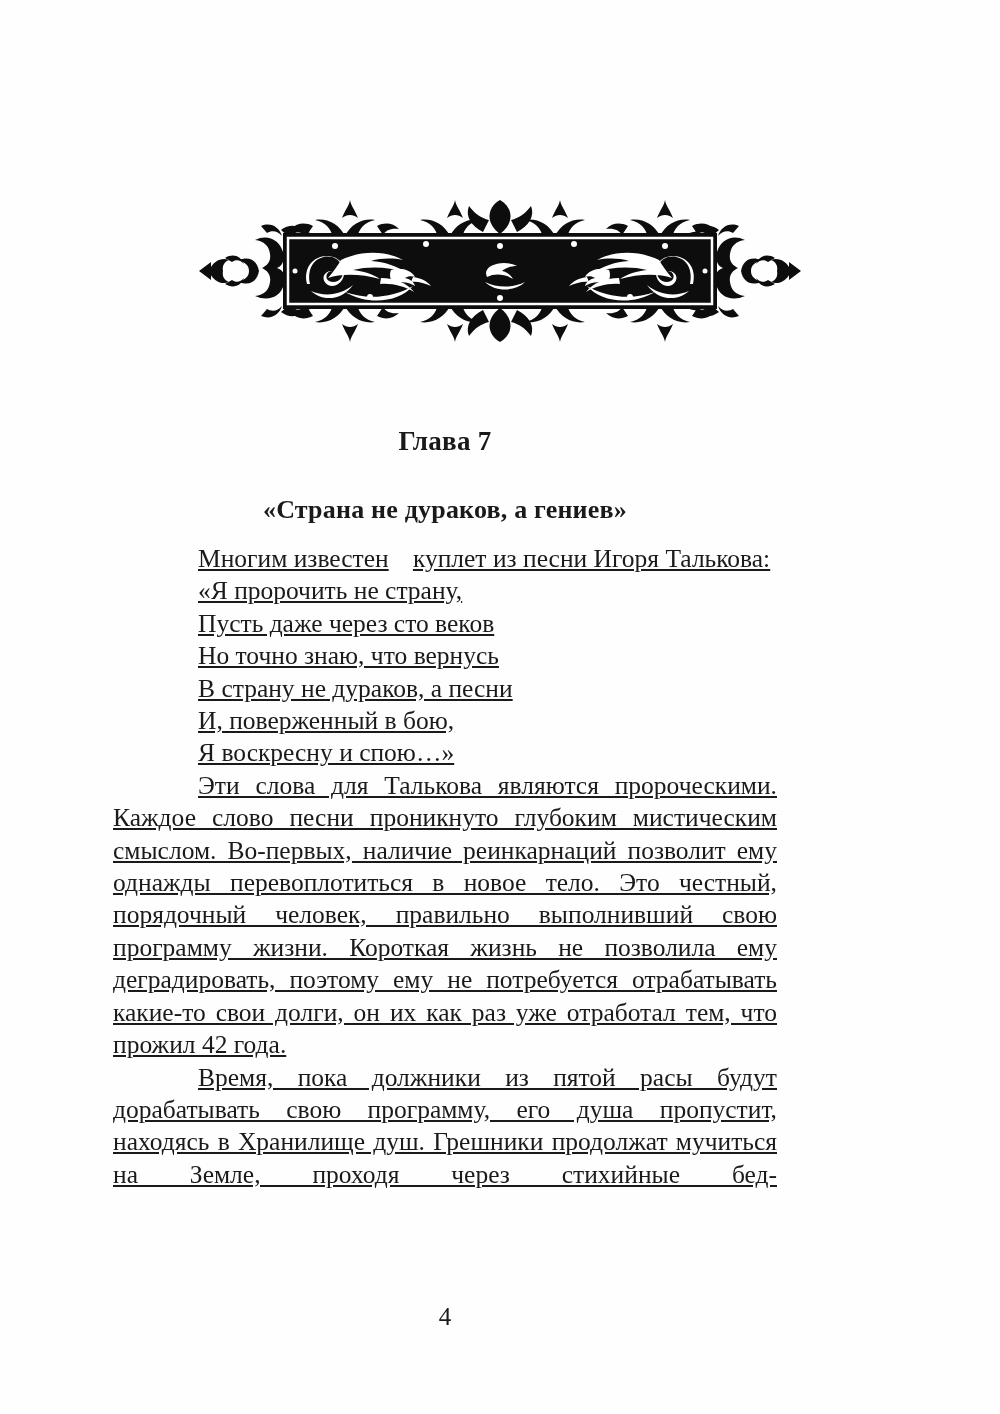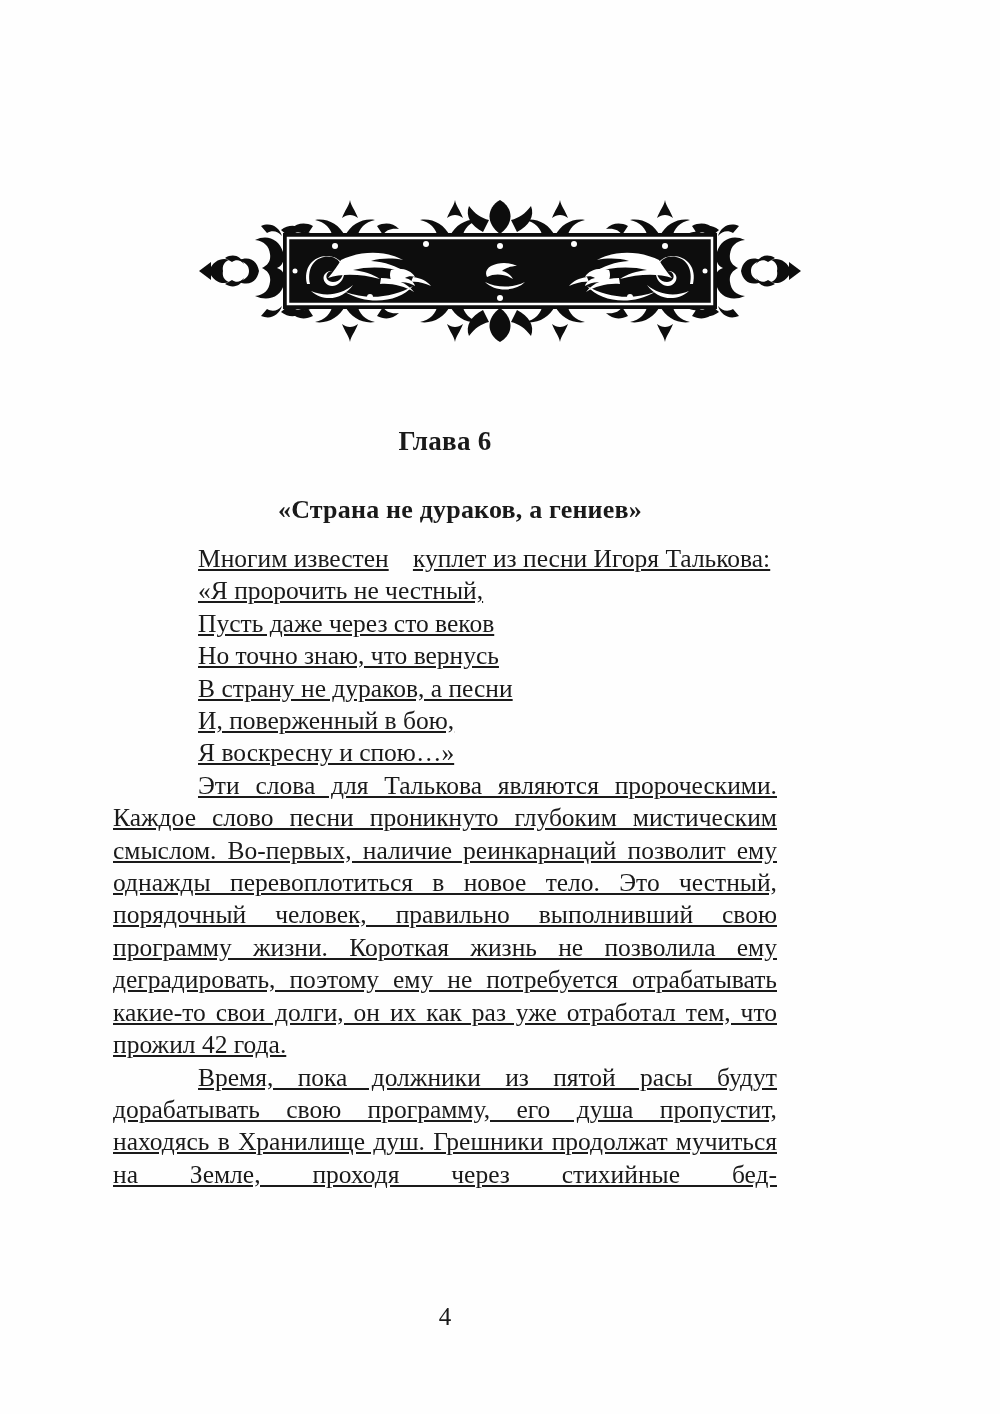--- a/index.html
+++ b/index.html
@@ -45,21 +45,21 @@
     width: 664px;
     top: 409px;
     text-align: center;
     font-weight: bold;
     font-size: 27px;
     letter-spacing: 0.3px;
     line-height: 1.1;
   }
   .chapter-subtitle {
     position: absolute;
-    left: 128px;
+    left: 113px;
     width: 664px;
     top: 474px;
     text-align: center;
     font-weight: bold;
     font-size: 26px;
     letter-spacing: 0.2px;
     line-height: 1.1;
   }
 
   
@@ -243,30 +243,30 @@
           <circle cx="305" cy="102" r="3"></circle>
           <circle cx="435" cy="101" r="3"></circle>
           <circle cx="100" cy="75" r="2.5"></circle>
           <circle cx="510" cy="75" r="2.5"></circle>
         </g>
 
       </g>
     </svg>
   </div>
 
-  <h1 class="chapter-title">Глава 6</h1>
+  <h1 class="chapter-title">Глава 7</h1>
 
   <h2 class="chapter-subtitle">«Страна не дураков, а гениев»</h2>
 
   <div class="textblock">
 
     <p class="para"><span>Многим известен</span><span class="wide-space"></span><span>куплет из песни Игоря Талькова:</span></p>
 
     <ul class="poem">
-      <li>«Я пророчить не честный,</li>
+      <li>«Я пророчить не страну,</li>
       <li>Пусть даже через сто веков</li>
       <li>Но точно знаю, что вернусь</li>
       <li>В страну не дураков, а песни</li>
       <li>И, поверженный в бою,</li>
       <li>Я воскресну и спою…»</li>
     </ul>
 
     <p class="para">Эти слова для Талькова являются пророческими. Каждое слово песни проникнуто глубоким мистическим смыслом. Во-первых, наличие реинкарнаций позволит ему однажды перевоплотиться в новое тело. Это честный, порядочный человек, правильно выполнивший свою программу жизни. Короткая жизнь не позволила ему деградировать, поэтому ему не потребуется отрабатывать какие-то свои долги, он их как раз уже отработал тем, что прожил 42 года.</p>
 
     <p class="para last-hyphen">Время, пока должники из пятой расы будут дорабатывать свою программу, его душа пропустит, находясь в Хранилище душ. Грешники продолжат мучиться на Земле, проходя через стихийные бед-</p>

